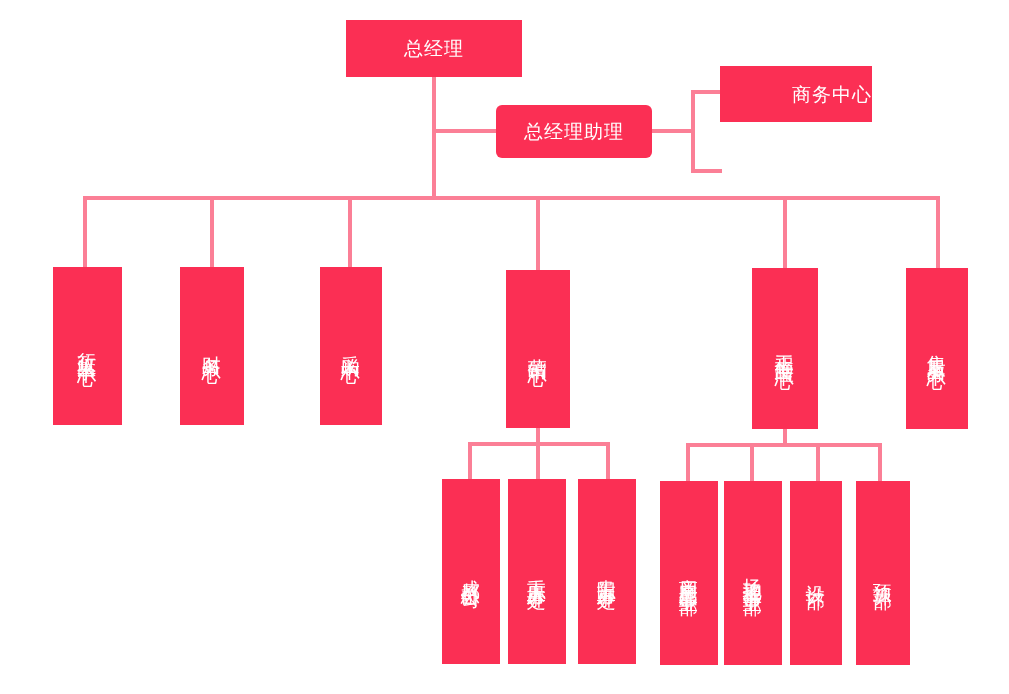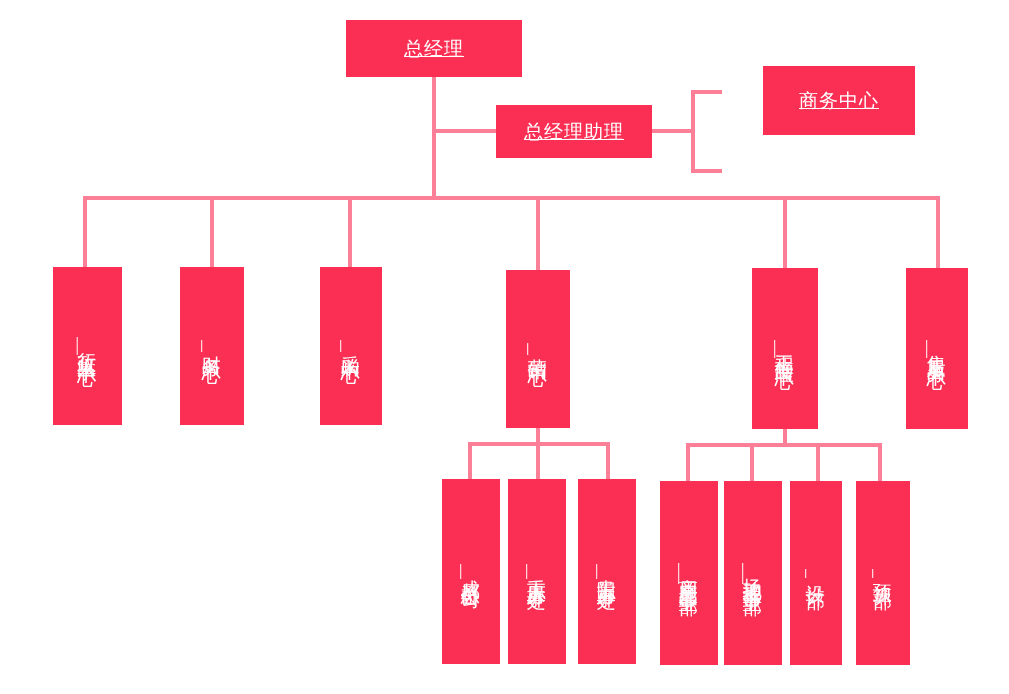--- a/index.html
+++ b/index.html
@@ -21,21 +21,20 @@
     position: absolute;
     background: #fb2f54;
     color: #ffffff;
     display: flex;
     align-items: center;
     justify-content: center;
     text-align: center;
     box-sizing: border-box;
     line-height: 1.18;
     letter-spacing: 1px;
-    text-decoration: underline;
   }
   .node.horizontal {
     writing-mode: horizontal-tb;
     font-size: 19px;
   }
   .node.vertical {
     writing-mode: vertical-rl;
     text-orientation: upright;
     font-size: 19px;
     letter-spacing: 3px;
@@ -83,25 +82,25 @@
   <div class="conn" style="left:686px; top:443px; width:196px; height:4px;"></div>
   <div class="conn" style="left:686px; top:443px; width:4px; height:38px;"></div>
   <div class="conn" style="left:750px; top:443px; width:4px; height:38px;"></div>
   <div class="conn" style="left:816px; top:443px; width:4px; height:38px;"></div>
   <div class="conn" style="left:878px; top:443px; width:4px; height:38px;"></div>
 
   <div class="node horizontal" style="left:346px; top:20px; width:176px; height:57px;">
     <span class="label">总经理</span>
   </div>
 
-  <div class="node horizontal" style="left:496px; top:105px; width:156px; height:53px;">
+  <div class="node horizontal" style="left:496px; top:105px; width:156px; height:53px;border-radius:6px;">
     <span class="label">总经理助理</span>
   </div>
 
-  <div class="node horizontal" style="left:763px; top:66px; width:152px; height:69px;">
+  <div class="node horizontal" style="left:720px; top:66px; width:152px; height:56px;justify-content:flex-end;">
     <span class="label">商务中心</span>
   </div>
 
 
   <div class="node vertical" style="left:53px; top:267px; width:69px; height:158px;">
     <span class="label">行政人事中心</span>
   </div>
 
   <div class="node vertical" style="left:180px; top:267px; width:64px; height:158px;">
     <span class="label">财务中心</span>

